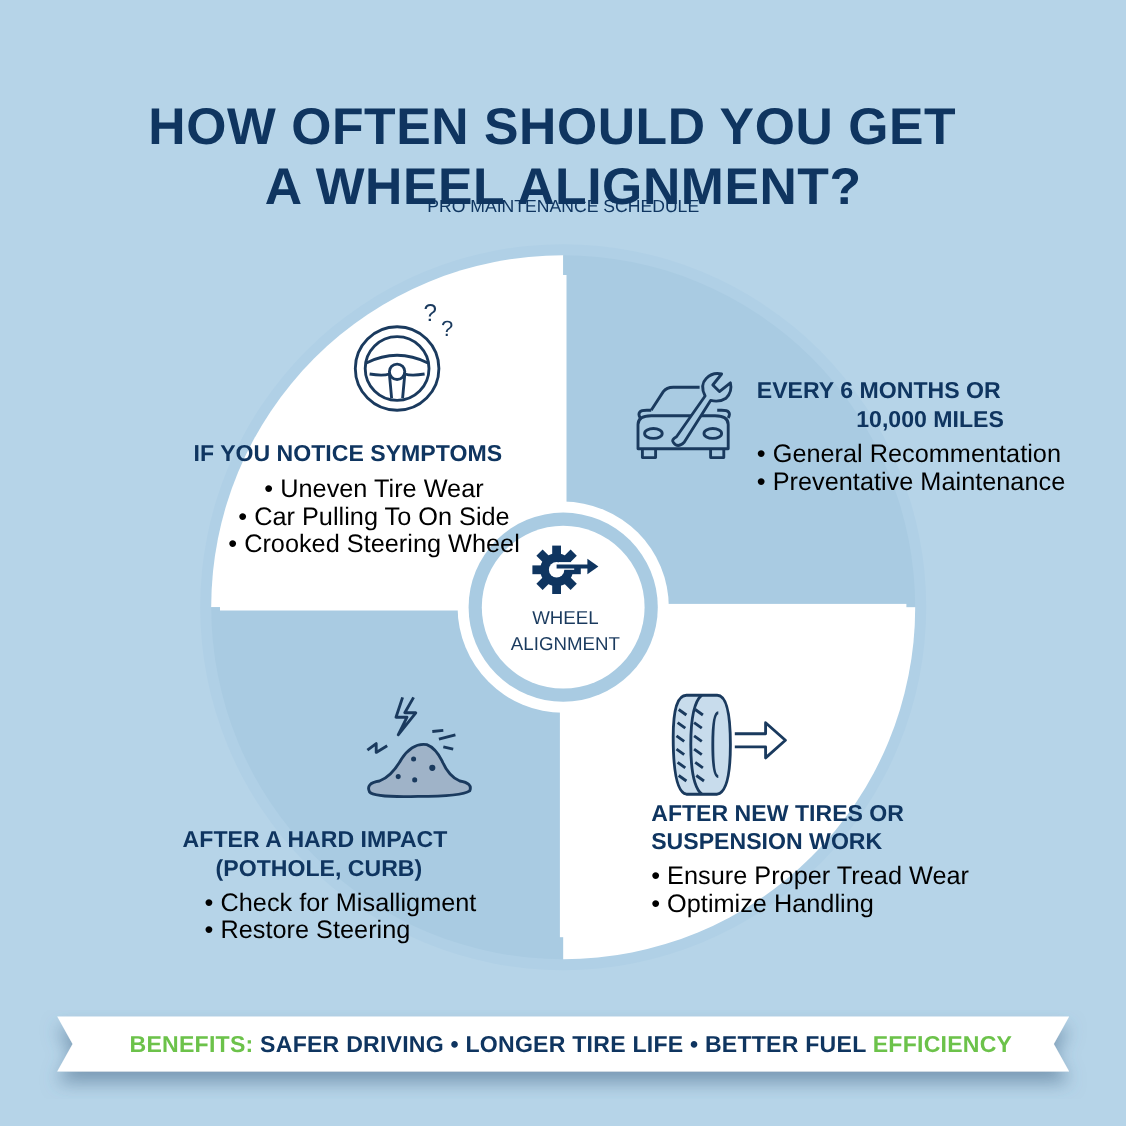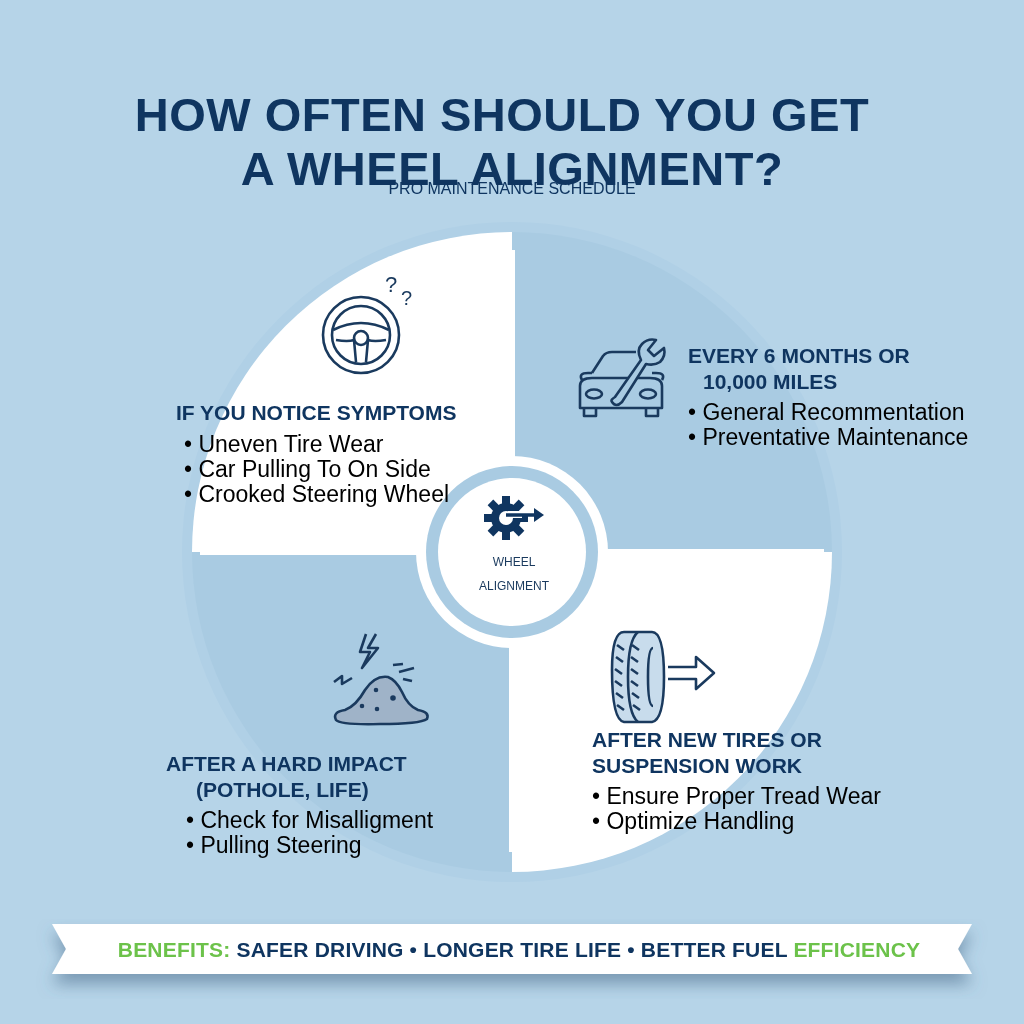--- a/index.html
+++ b/index.html
@@ -7,21 +7,21 @@
   .title{position:absolute;left:0;right:0;text-align:center;font-weight:bold;font-size:47px;letter-spacing:0.5px;color:#0f3560;line-height:54px;}
   .t1{top:88px;left:-20px;}
   .t2{top:142px;left:0;}
   .subtitle{position:absolute;top:180px;left:0;right:0;text-align:center;font-size:16px;color:#0f3560;}
   .diagram{position:absolute;left:0;top:0;width:1024px;height:1024px;}
   .block{position:absolute;}
   .heading{font-weight:bold;font-size:21px;color:#0f3560;line-height:26px;}
   .items{margin:6px 0 0 0;padding:0;list-style:none;}
   .items li{font-size:23px;color:#000000;line-height:25px;}
   .items li::before{content:"• ";}
-  .center-label{position:absolute;left:430px;width:168px;text-align:center;top:550px;font-size:12px;line-height:24px;color:#1a3a5e;}
+  .center-label{position:absolute;left:430px;width:168px;text-align:center;top:550px;font-size:17px;line-height:24px;color:#1a3a5e;}
   .banner-text{position:absolute;left:0;right:0;top:938px;text-align:center;font-weight:bold;font-size:21px;color:#0f3560;letter-spacing:0.2px;margin-left:14px;}
   .green{color:#6cc24a;}
 </style>
 </head>
 <body>
 
 <div class="title t1">HOW OFTEN SHOULD YOU GET</div>
 <div class="title t2">A WHEEL ALIGNMENT?</div>
 <div class="subtitle">PRO MAINTENANCE SCHEDULE</div>
 
@@ -113,42 +113,42 @@
     <path d="M668 667 L696 667 L696 657 L714 673 L696 689 L696 679 L668 679"></path>
   </g>
 
   <g filter="url(#sh)">
     <polygon points="52,924 972,924 958,949 972,974 52,974 66,949" fill="#ffffff"></polygon>
   </g>
 </svg>
 
 <div class="block" style="left:176px;top:400px;width:320px;">
   <div class="heading">IF YOU NOTICE SYMPTOMS</div>
-  <ul class="items" style="margin-left:8px;">
+  <ul class="items" style="margin-left:8px;text-align:center;">
     <li>Uneven Tire Wear</li>
     <li>Car Pulling To On Side</li>
     <li>Crooked Steering Wheel</li>
   </ul>
 </div>
 
 <div class="block" style="left:688px;top:343px;width:300px;">
   <div class="heading">EVERY 6 MONTHS OR</div>
-  <div class="heading" style="padding-left:15px;">10,000 MILES</div>
+  <div class="heading" style="padding-left:15px;text-align:center;">10,000 MILES</div>
   <ul class="items" style="margin-top:5px;">
     <li>General Recommentation</li>
     <li>Preventative Maintenance</li>
   </ul>
 </div>
 
 <div class="block" style="left:166px;top:751px;width:280px;">
   <div class="heading">AFTER A HARD IMPACT</div>
-  <div class="heading" style="padding-left:30px;">(POTHOLE, LIFE)</div>
+  <div class="heading" style="padding-left:30px;">(POTHOLE, CURB)</div>
   <ul class="items" style="margin-left:20px;margin-top:5px;">
     <li>Check for Misalligment</li>
-    <li>Pulling Steering</li>
+    <li>Restore Steering</li>
   </ul>
 </div>
 
 <div class="block" style="left:592px;top:727px;width:300px;">
   <div class="heading">AFTER NEW TIRES OR</div>
   <div class="heading">SUSPENSION WORK</div>
   <ul class="items" style="margin-top:5px;">
     <li>Ensure Proper Tread Wear</li>
     <li>Optimize Handling</li>
   </ul>

